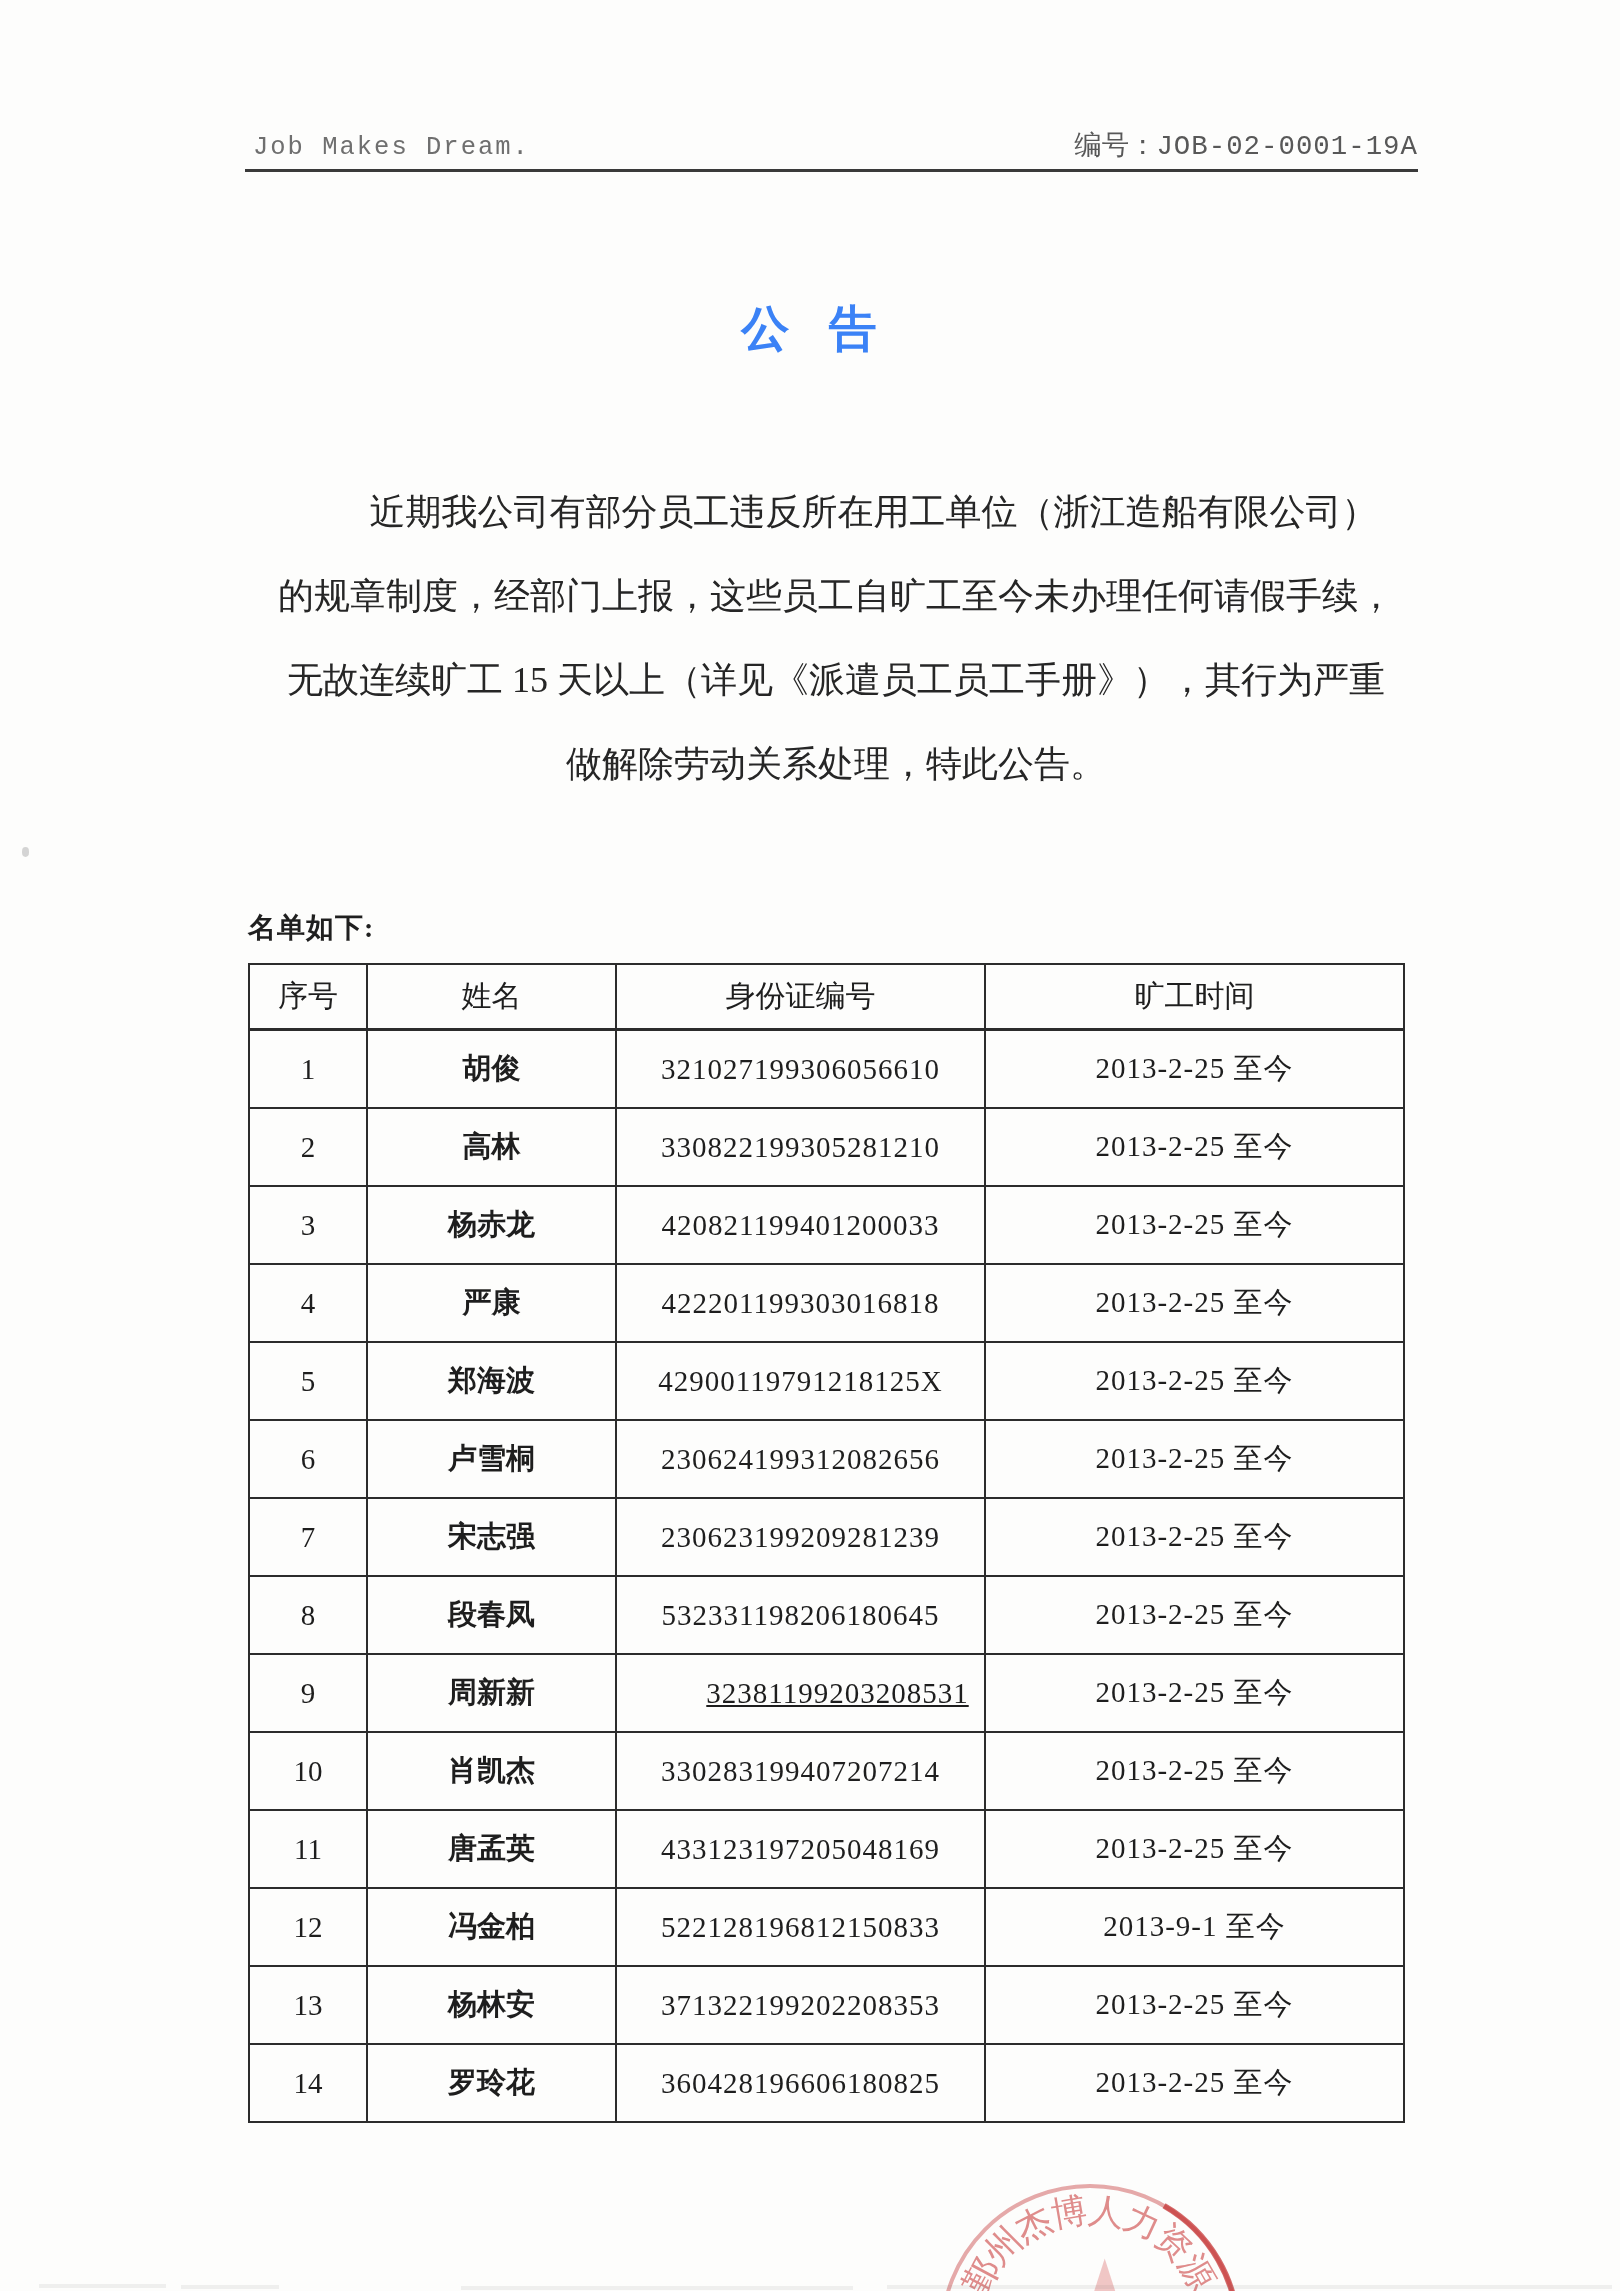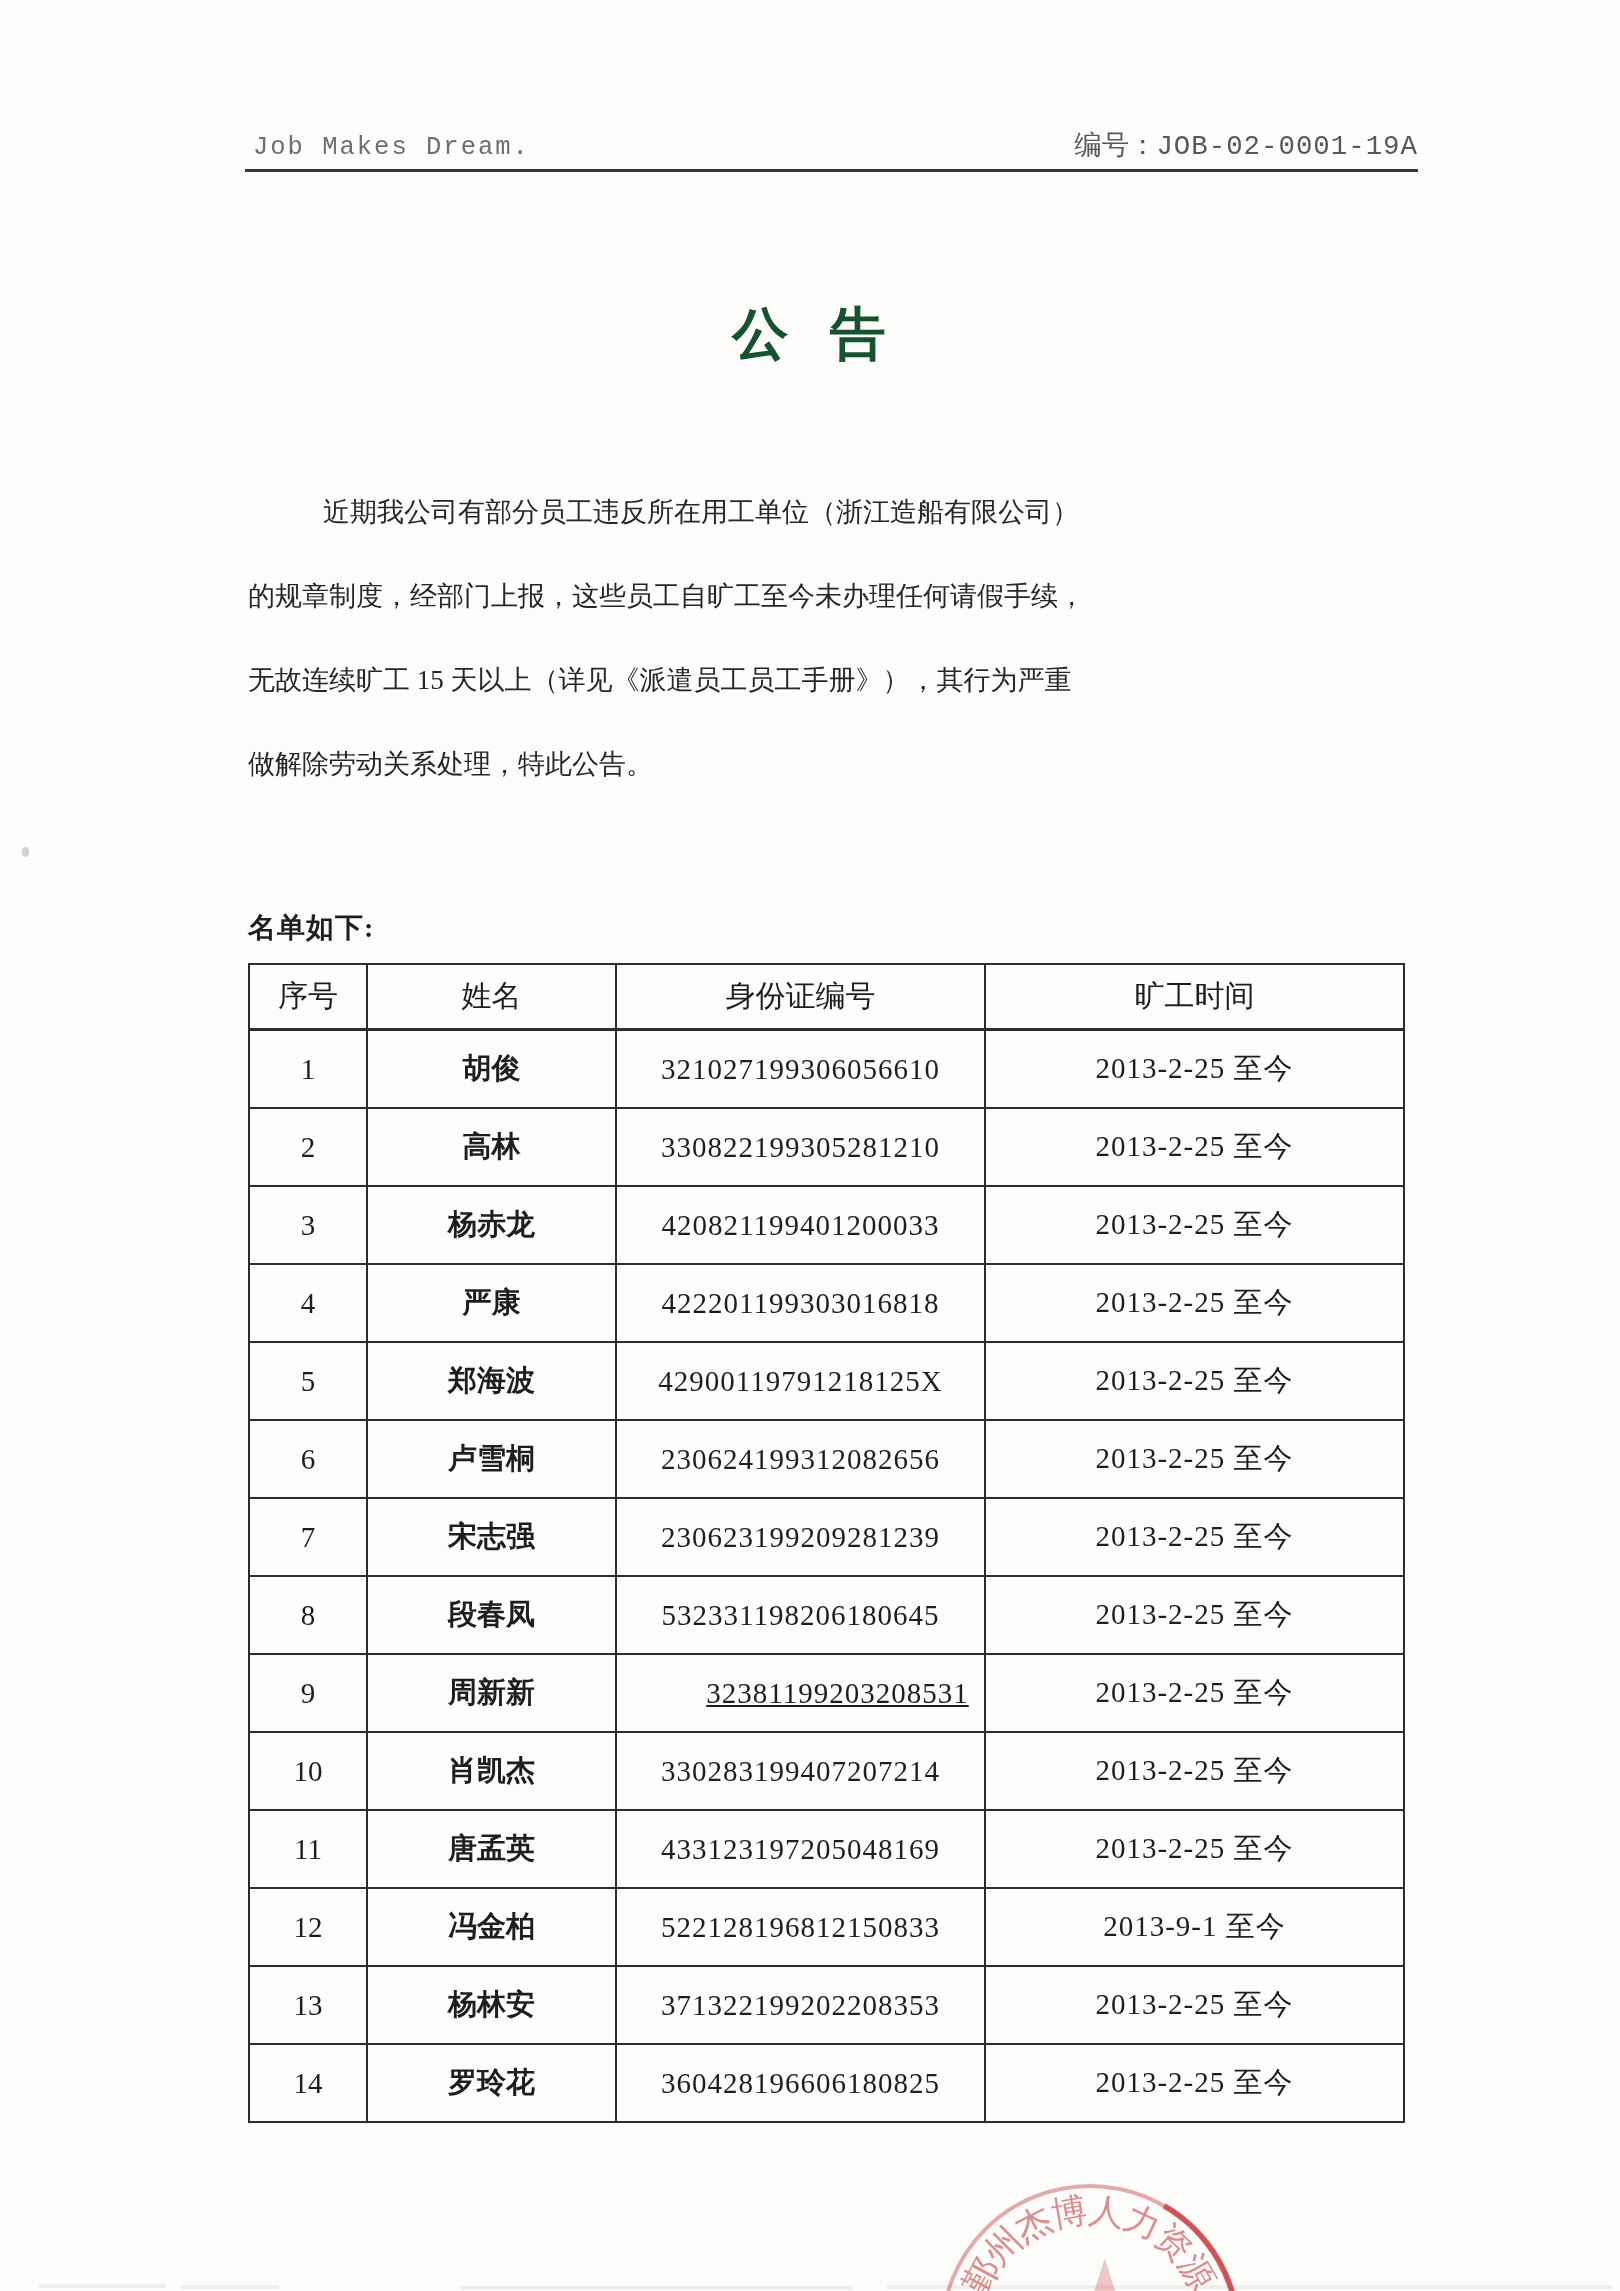--- a/index.html
+++ b/index.html
@@ -21,30 +21,31 @@
     font-size:27.4px; color:#585858; white-space:nowrap;text-align:right;
   }
   .doc-no .code { font-family:"Liberation Mono", monospace; letter-spacing:1px; }
   .header-rule {
     position:absolute; left:245px; top:169px; width:1173px; height:2.9px;
     background:#3a3a3a;
   }
   
   .title {
     position:absolute; left:0; top:297px; width:1620px;
-    text-align:center; font-size:56px; font-weight:bold;
-    letter-spacing:2px; word-spacing:23.5px; color:#14532d;
+    text-align:center; font-size:48px; font-weight:bold;
+    letter-spacing:2px; word-spacing:23.5px; color:#3b82f6;
   }
   
   .body-text {
     position:absolute; left:248px; top:470px; width:1176px;
   }
   .body-line {
-    height:84px; line-height:84px; font-size:27px; color:#262626;
+    height:84px; line-height:84px; font-size:36px; color:#262626;
     white-space:nowrap;
+    text-align:center;
   }
   .body-line.indent { padding-left:75px; }
   .list-label {
     position:absolute; left:248px; top:909px;
     font-size:28px; font-weight:bold; color:#1f1f1f; letter-spacing:1px;
   }
   
   table.roster {
     position:absolute; left:248px; top:963px;
     width:1154px; border-collapse:collapse; table-layout:fixed;

